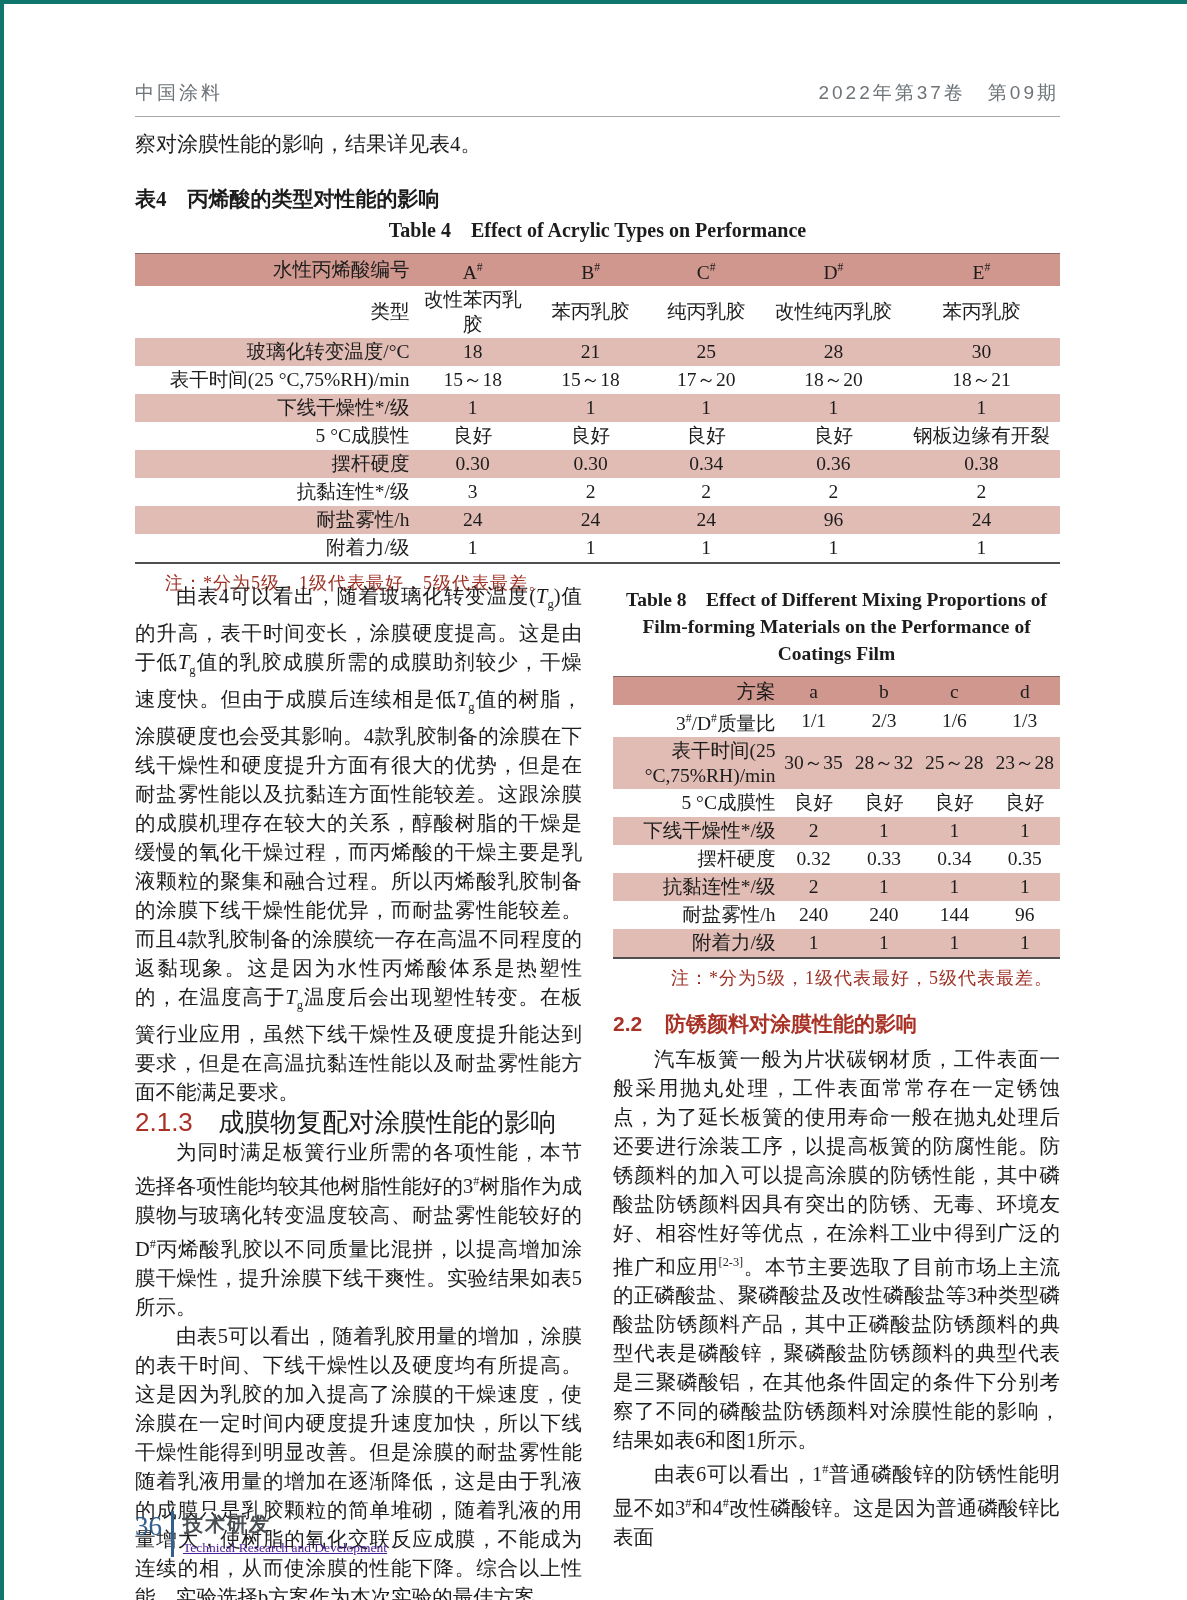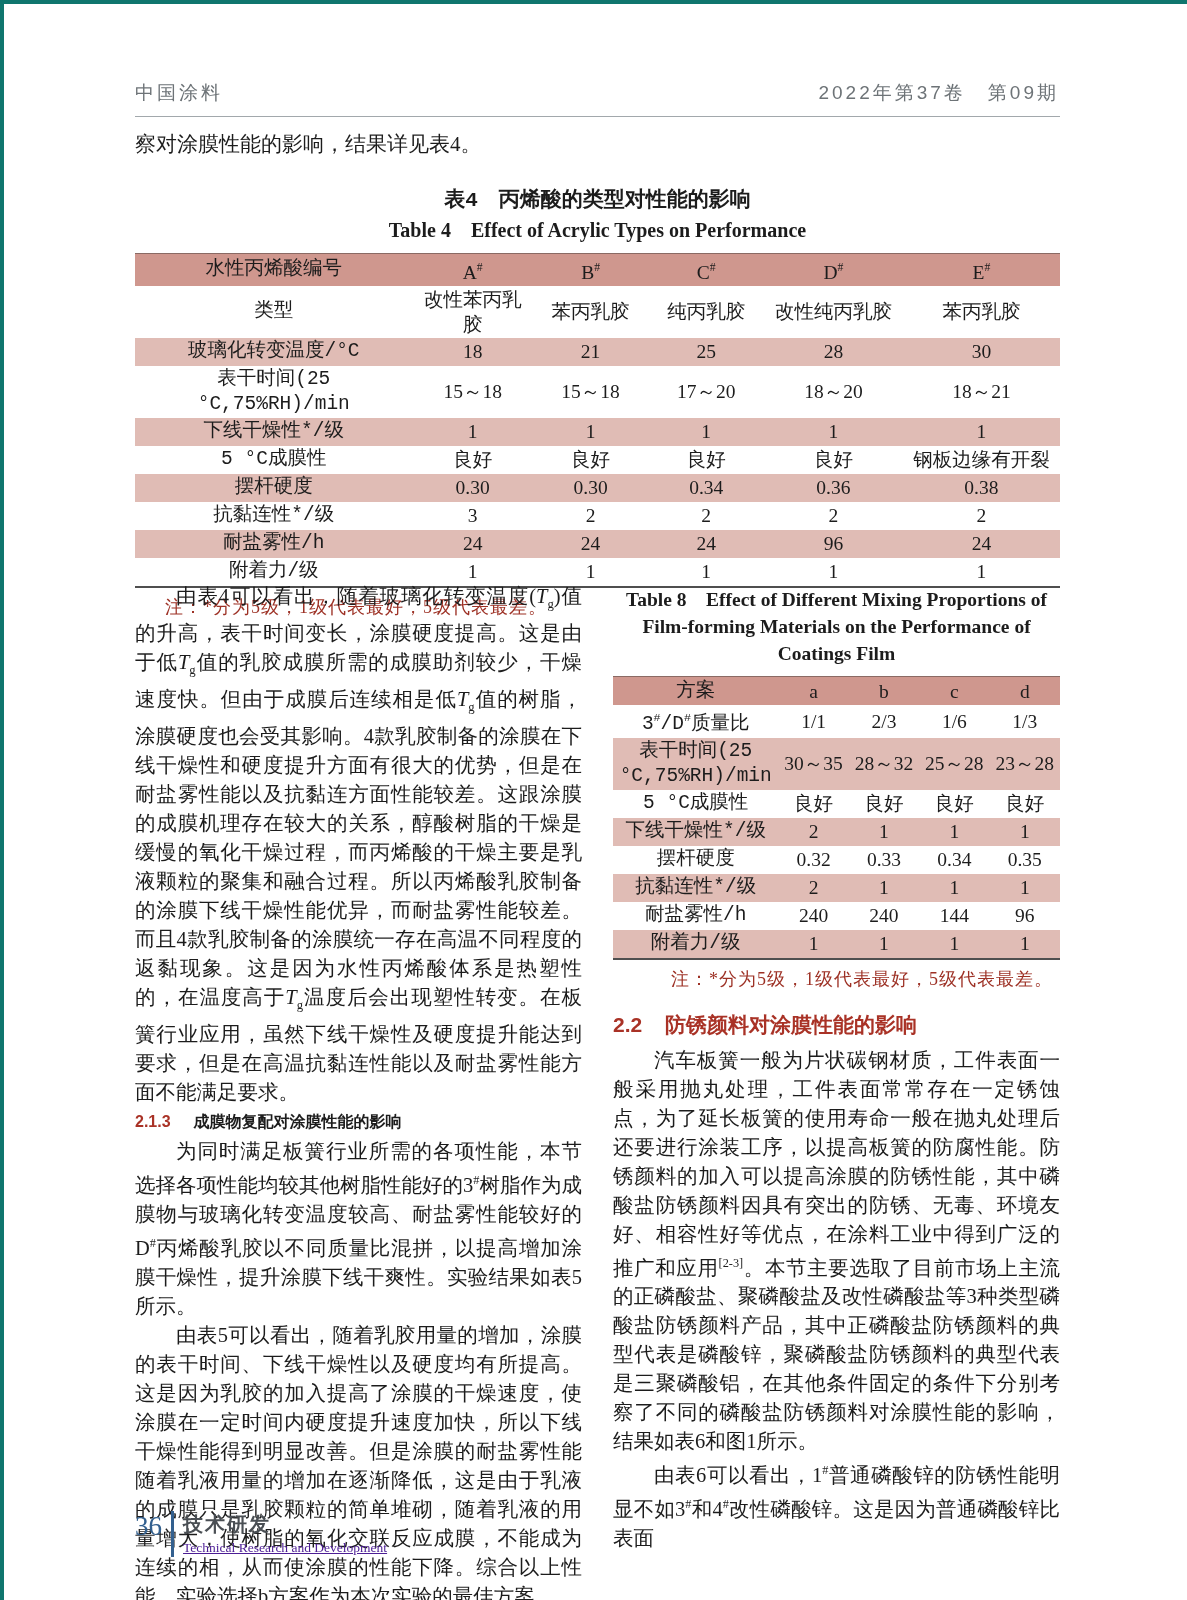--- a/index.html
+++ b/index.html
@@ -8,44 +8,44 @@
     font-family:"Liberation Serif","DejaVu Serif",serif;color:#1c1c1c;
   }
   .page{position:absolute;left:0;top:0;width:1185px;height:1598px;border:4px solid #0f766e;background:#fff;}
   
   .page-header{position:absolute;top:76px;left:131px;right:130px;display:flex;justify-content:space-between;
     color:#6d7377;font-size:19px;font-family:"Liberation Sans","DejaVu Sans",sans-serif;letter-spacing:3px;}
   .header-rule{position:absolute;top:112px;left:131px;right:129px;height:1px;background:#a2a8ac;}
   
   .intro{position:absolute;top:126px;left:131px;margin:0;font-size:21px;}
   
-  .tbl-title-cn{text-align:center;font-family:Liberation Mono, monospace;font-weight:bold;font-size:21px;}
+  .tbl-title-cn{text-align:left;font-family:Liberation Serif, serif;font-weight:bold;font-size:21px;}
   .tbl-title-en{text-align:center;font-weight:bold;font-size:20px;margin-top:4px;line-height:27px;}
   .data-table{width:100%;border-collapse:collapse;margin-top:9px;
     border-top:1px solid #8a6a64;border-bottom:2px solid #4f4f4f;font-size:19.5px;}
   .data-table th,.data-table td{padding:1px 3px;text-align:center;font-weight:normal;height:26px;line-height:25px;}
-  .data-table th:first-child,.data-table td:first-child{text-align:center;font-family:Liberation Mono, monospace;}
+  .data-table th:first-child,.data-table td:first-child{text-align:right;}
   .data-table thead tr{background:var(--header_pink,#cf978e);}
   .data-table tbody tr:nth-child(even){background:var(--row_pink,#e0bcb5);}
   .t4 th:nth-child(1){width:30%;}
   .t4 th:nth-child(2){width:13%;}.t4 th:nth-child(3){width:12.5%;}
   .t4 th:nth-child(4){width:12.5%;}.t4 th:nth-child(5){width:15%;}.t4 th:nth-child(6){width:17%;}
   .t5 th:nth-child(1){width:37%;}
   .t5 th:nth-child(2),.t5 th:nth-child(3),.t5 th:nth-child(4),.t5 th:nth-child(5){width:15.75%;}
   .tbl-note{color:var(--note_red,#9d3125);font-size:18px;margin-top:7px;padding-left:30px;letter-spacing:1px;}
   .note-indent{padding-left:58px;}
   .table4-section{position:absolute;top:181px;left:131px;width:925px;}
   
   .columns{position:absolute;top:578px;left:131px;width:925px;display:flex;gap:31px;}
   .col{flex:1;min-width:0;}
   .body-p{margin:0;font-size:20.5px;line-height:29px;text-align:justify;}
   .indent{text-indent:2em;}
   sup{font-size:60%;}
   sub{font-size:62%;}
-  .h3{margin:0;font-size:16px;line-height:30px;font-weight:bold;}
+  .h3{margin:0;font-size:26px;line-height:30px;font-weight:normal;}
   .h3-num{color:var(--heading_red,#a93226);margin-right:19px;font-family:"Liberation Sans","DejaVu Sans",sans-serif;}
   .h2{margin:20px 0 7px;font-size:21px;color:var(--heading_red,#a93226);
     font-family:"Liberation Sans","DejaVu Sans",sans-serif;font-weight:bold;}
   .h2-num{margin-right:17px;}
   .col .tbl-title-cn{font-size:20.5px;}
   .col .tbl-title-en{font-size:19.5px;}
   
   .page-footer{position:absolute;left:131px;top:1479px;display:flex;align-items:flex-start;margin-top:28px;}
   .pf-num{font-size:27px;color:var(--footer_blue,#33608f);margin-right:9px;}
   .pf-bar{width:3px;height:46px;background:var(--footer_blue,#33608f);margin-right:9px;}

